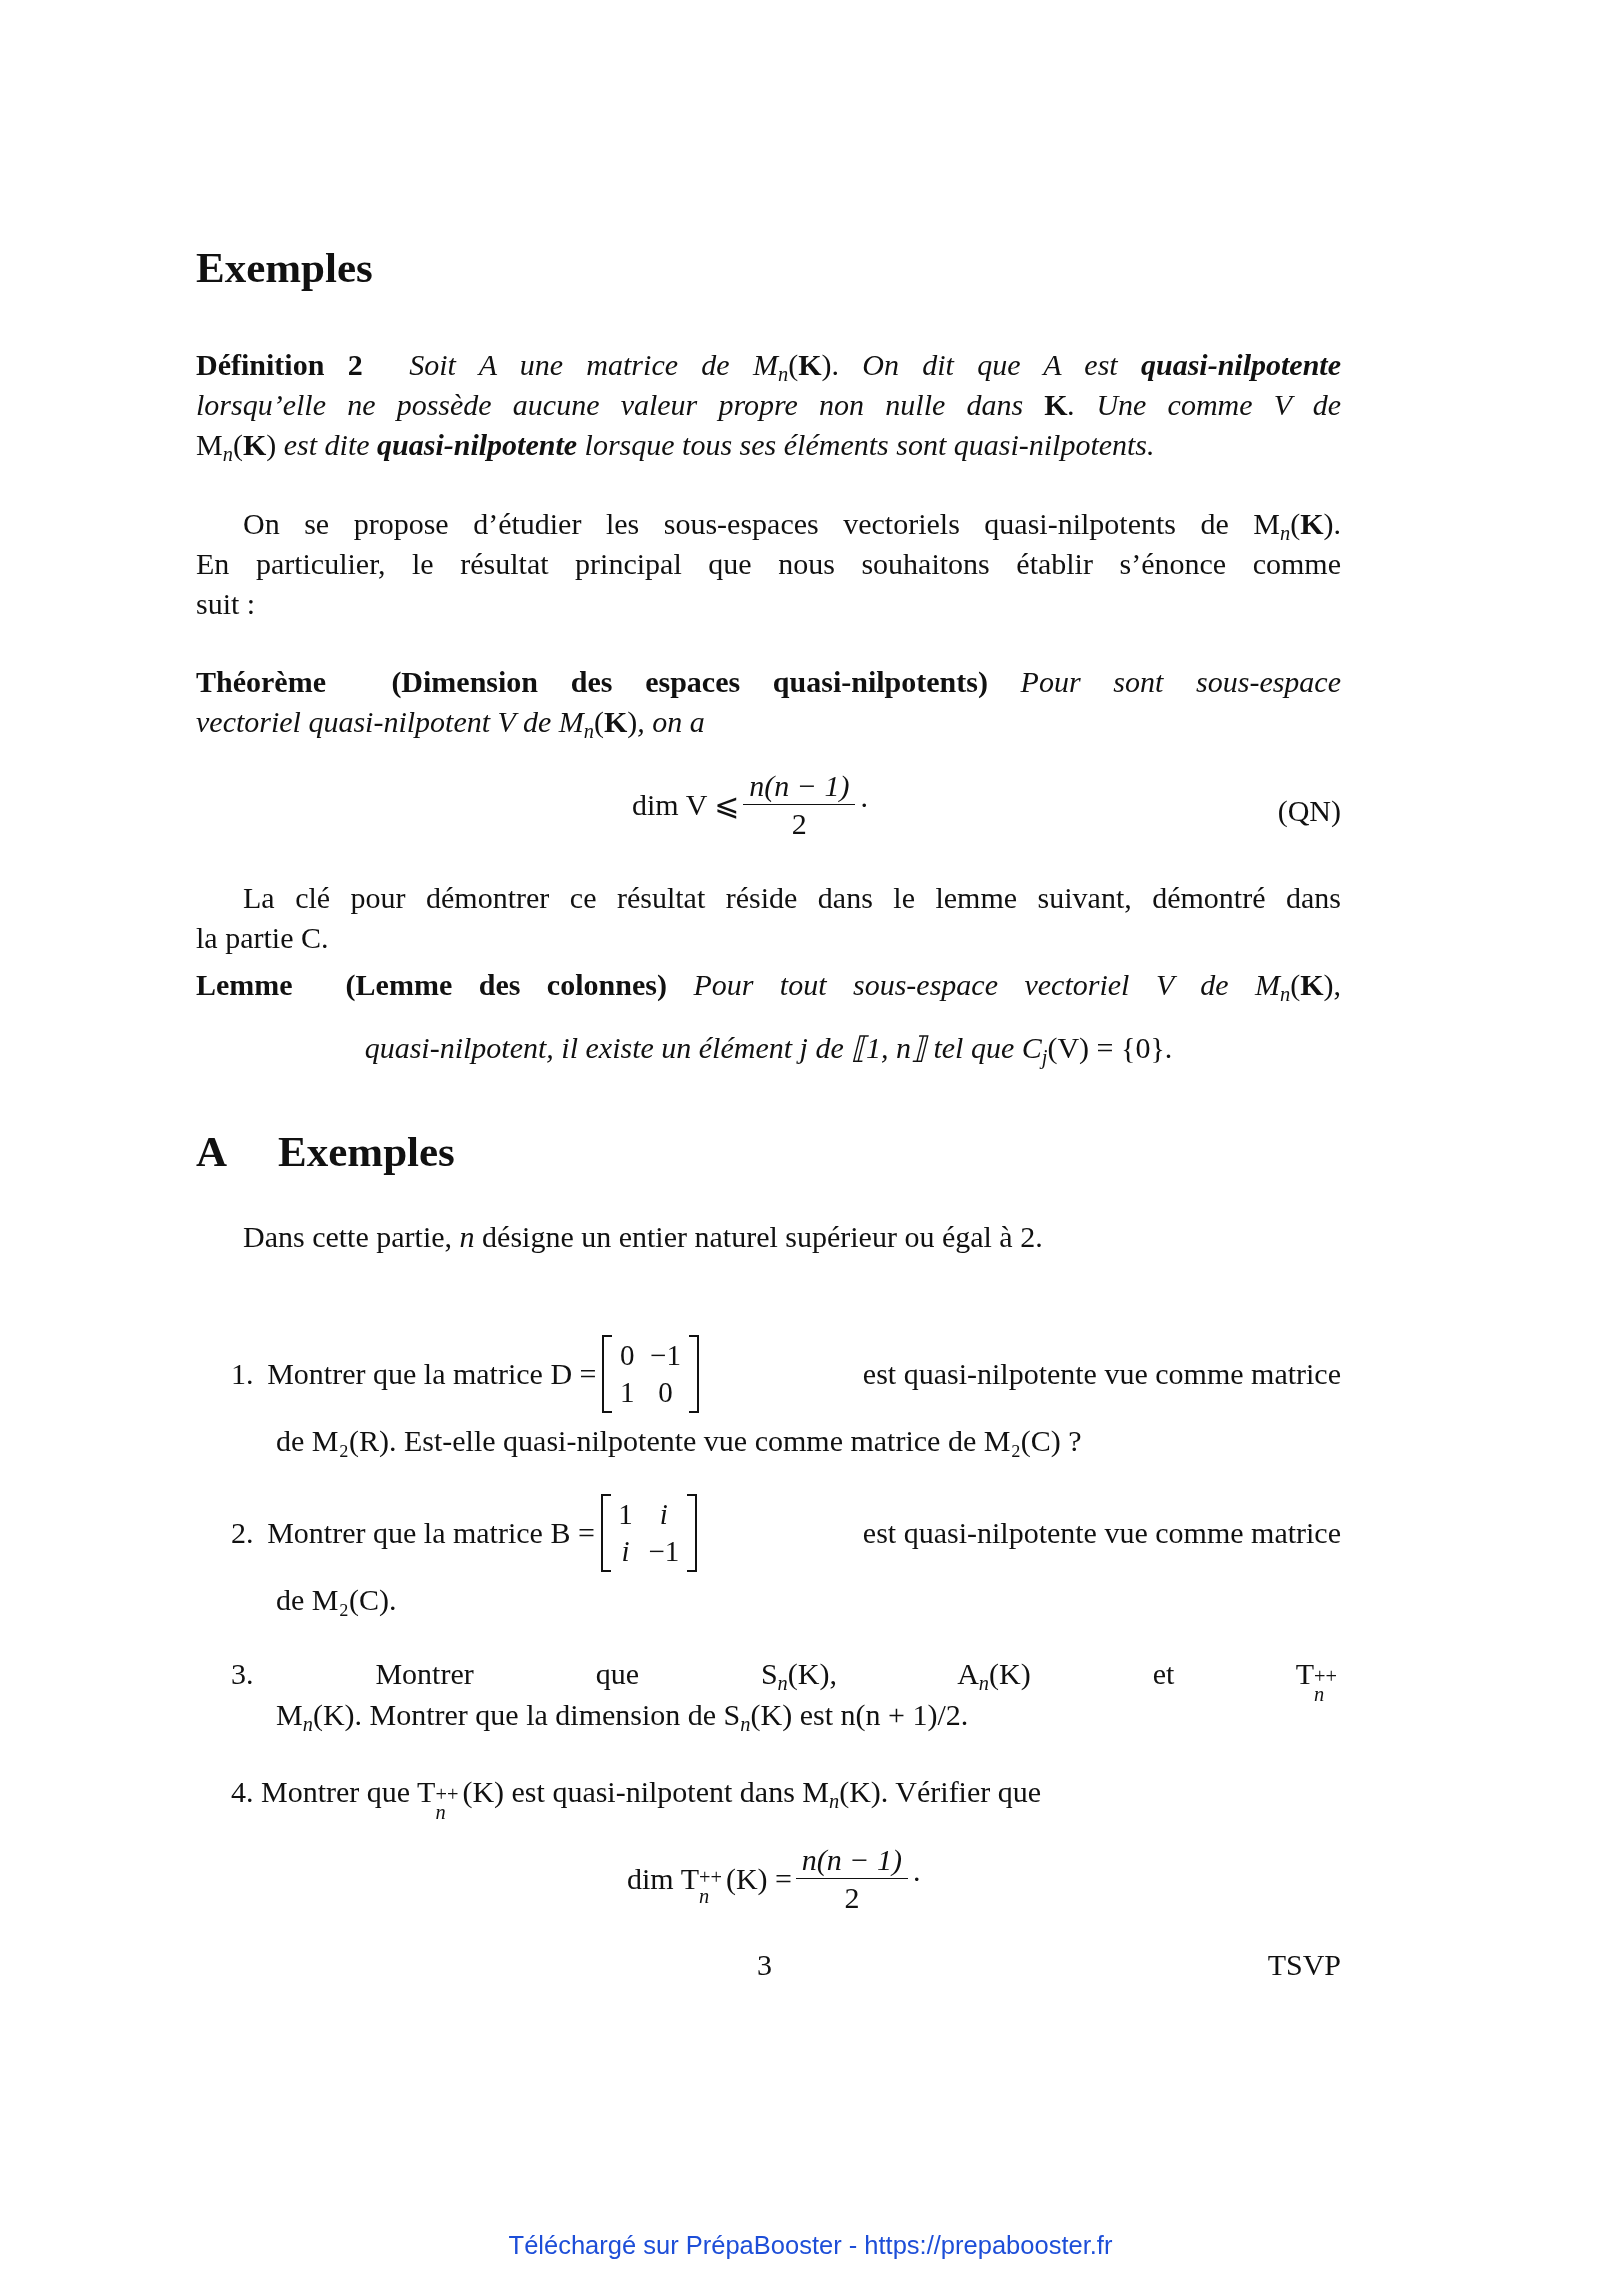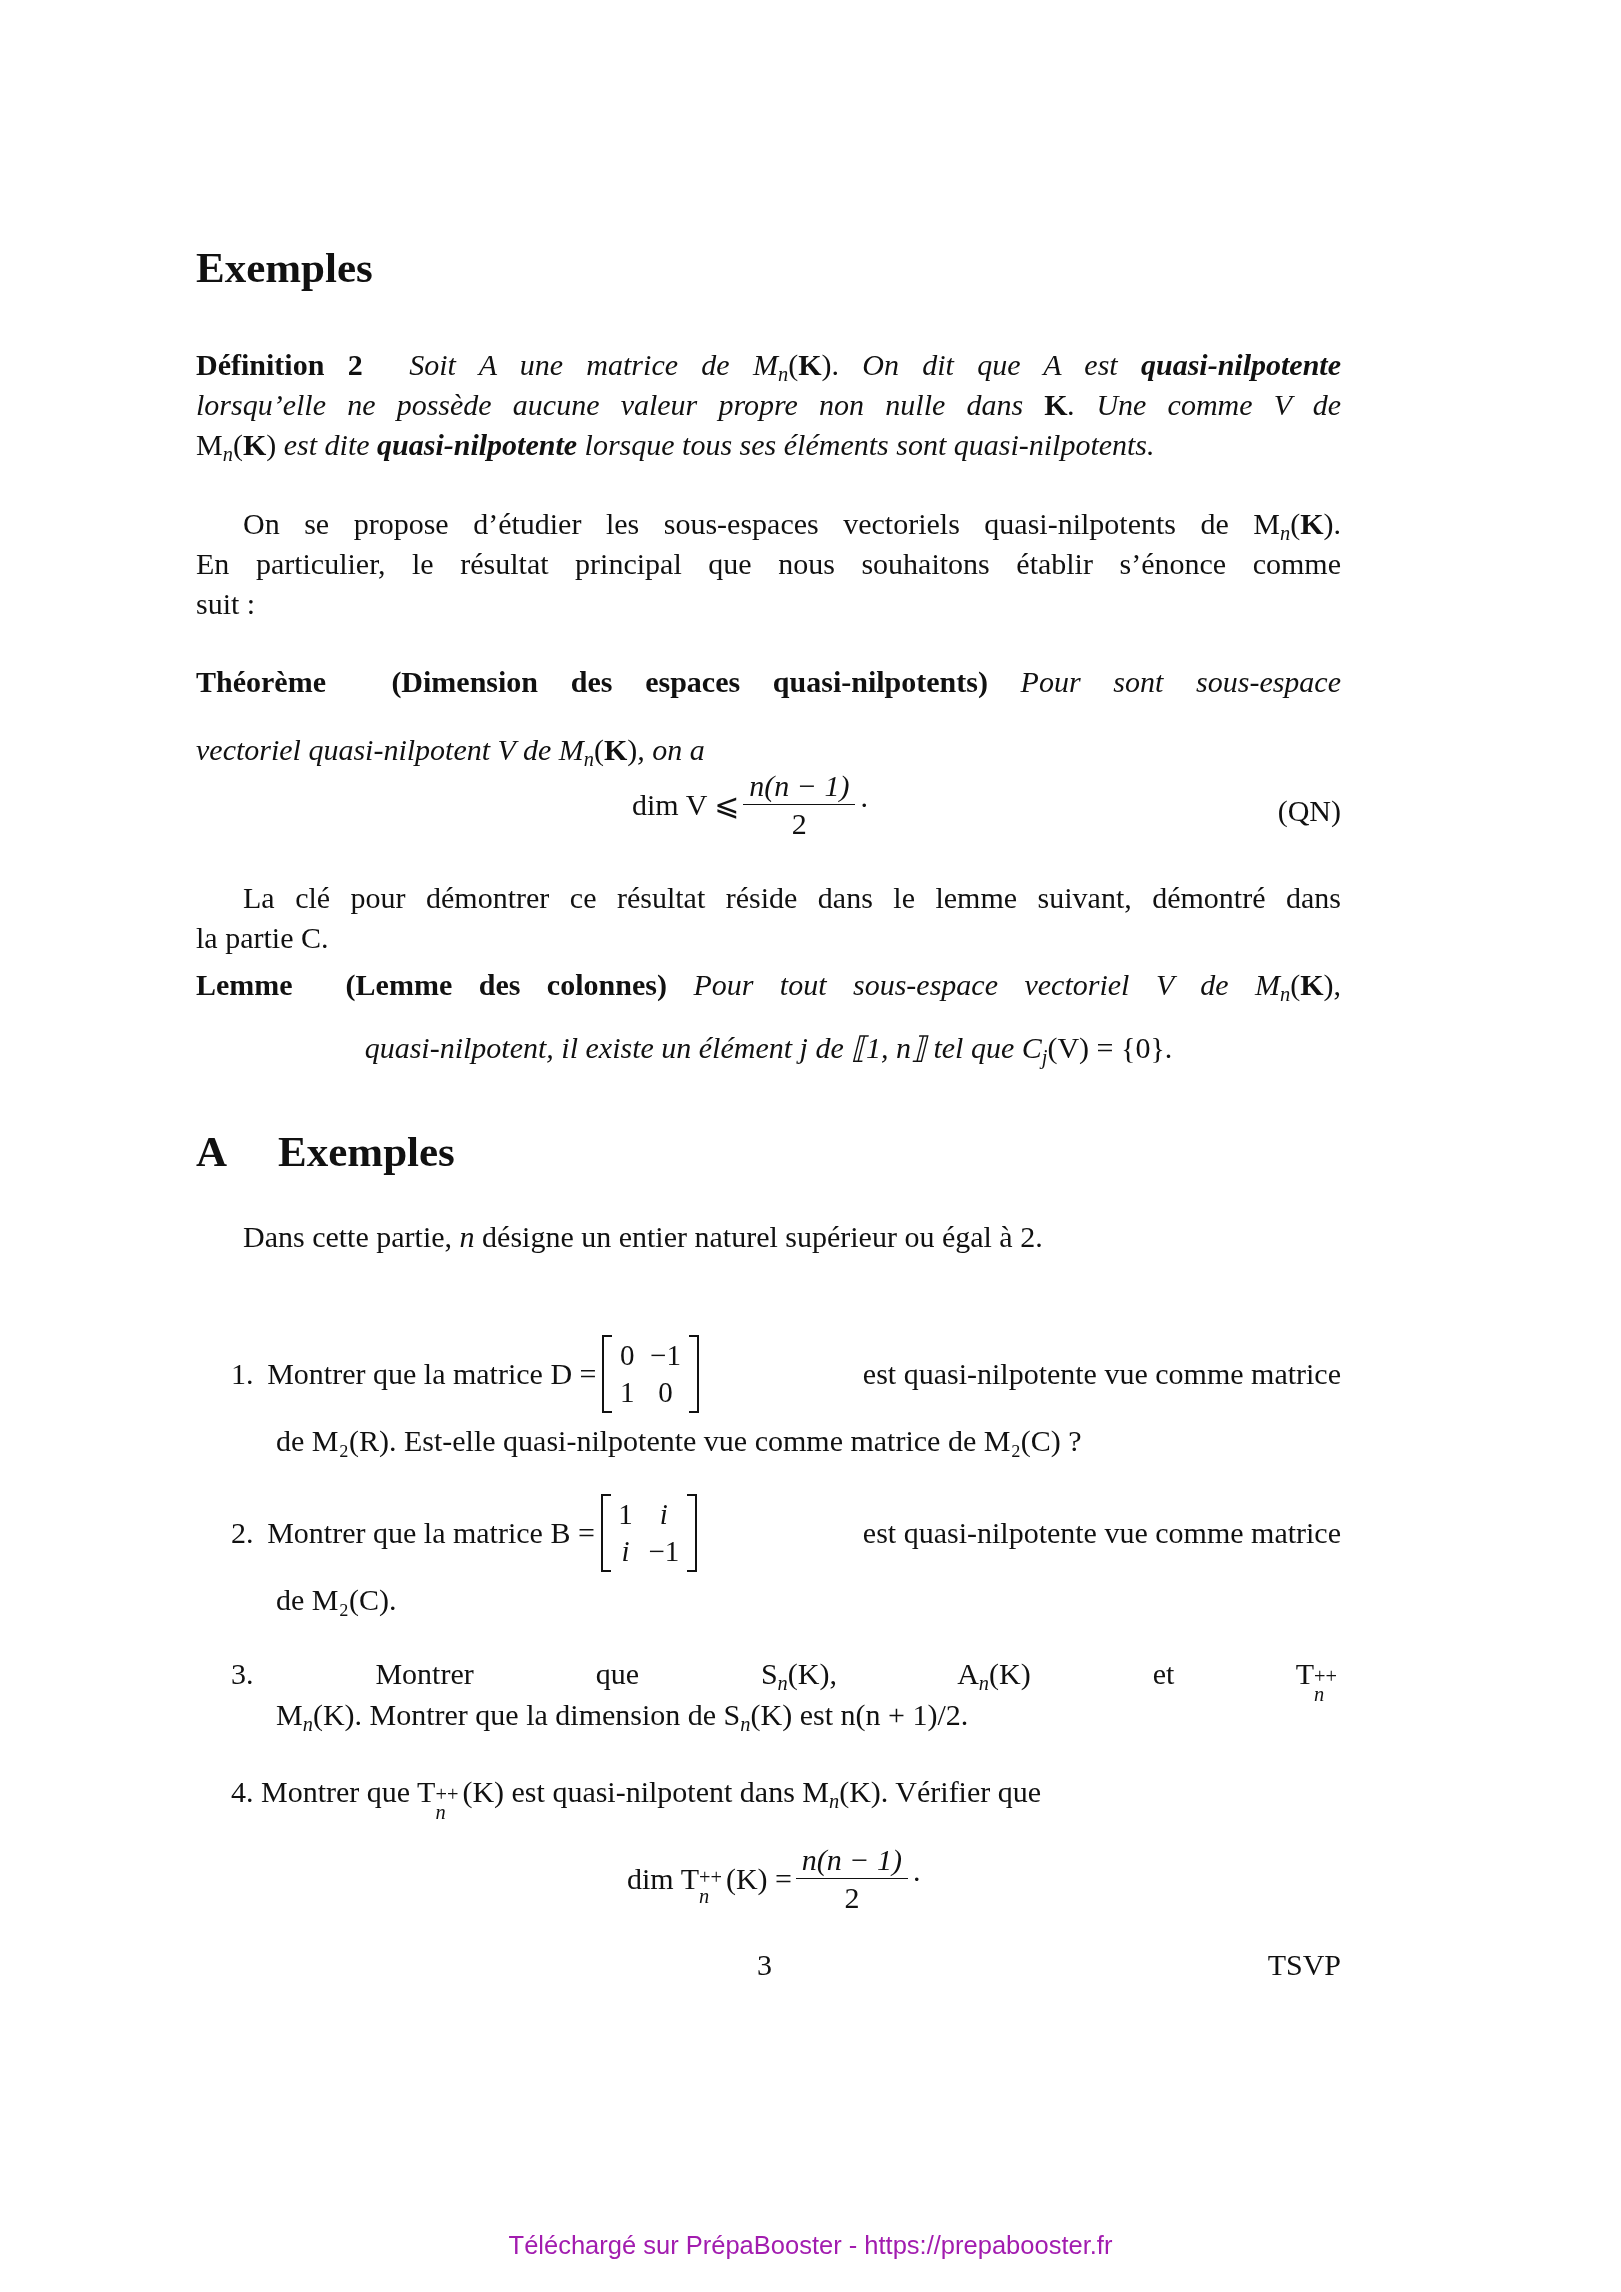--- a/index.html
+++ b/index.html
@@ -22,21 +22,21 @@
   .frac .num { border-bottom:1.5px solid #111; padding:0 5.9px; line-height:37px; font-style:italic; }
   .frac .den { line-height:37px; }
   .matrix { display:inline-block; vertical-align:middle; border-left:2px solid #111; border-right:2px solid #111;
             padding:2px 7.8px; position:relative; margin:0 5.9px; }
   .matrix::before, .matrix::after { content:""; position:absolute; top:0; bottom:0; width:7.8px;
             border-top:2px solid #111; border-bottom:2px solid #111; }
   .matrix::before { left:0; } .matrix::after { right:0; }
   .matrix table { border-collapse:collapse; }
   .matrix td { padding:0 7.8px; line-height:37px; text-align:center; font-size:29px; }
   .footer-dl { position:absolute; top:2231px; left:0; width:1621px; text-align:center;
-               font-family:"Liberation Sans","DejaVu Sans",sans-serif; font-size:25.5px; color:#a21caf; }
+               font-family:"Liberation Sans","DejaVu Sans",sans-serif; font-size:25.5px; color:#1d4ed8; }
 </style>
 </head>
 <body>
 
 <div class="page">
 
   <h1 style="top:243px;">Exemples</h1>
 
   <div class="line just" style="top:345px;">
     <span class="bf">Définition 2</span>&nbsp;
@@ -57,21 +57,21 @@
     <span>On se propose d’étudier les sous-espaces vectoriels quasi-nilpotents de M</span><sub class="it">n</sub>(<b>K</b>).
   </div>
   <div class="line just" style="top:544px;">En particulier, le résultat principal que nous souhaitons établir s’énonce comme</div>
   <div class="line" style="top:584px;">suit :</div>
 
   <div class="line just" style="top:662px;">
     <span class="bf">Théorème</span>&nbsp;
     <span class="bf">(Dimension des espaces quasi-nilpotents)</span>
     <span class="it">Pour sont sous-espace</span>
   </div>
-  <div class="line" style="top:702px;margin-top:28px;">
+  <div class="line" style="top:702px;">
     <span class="it">vectoriel quasi-nilpotent V de M</span><sub class="it">n</sub>(<b>K</b>)<span class="it">, on a</span>
   </div>
   <div class="abs" style="top:767px; left:436px; font-size:30px; display:flex; align-items:center;">
     <span>dim V ⩽</span>
     <span class="frac">
       <span class="num">n(n − 1)</span>
       <span class="den">2</span>
     </span>·
   </div>
   <div class="abs" style="top:794px; right:0; font-size:30px;margin-left:38px;">(QN)</div>

